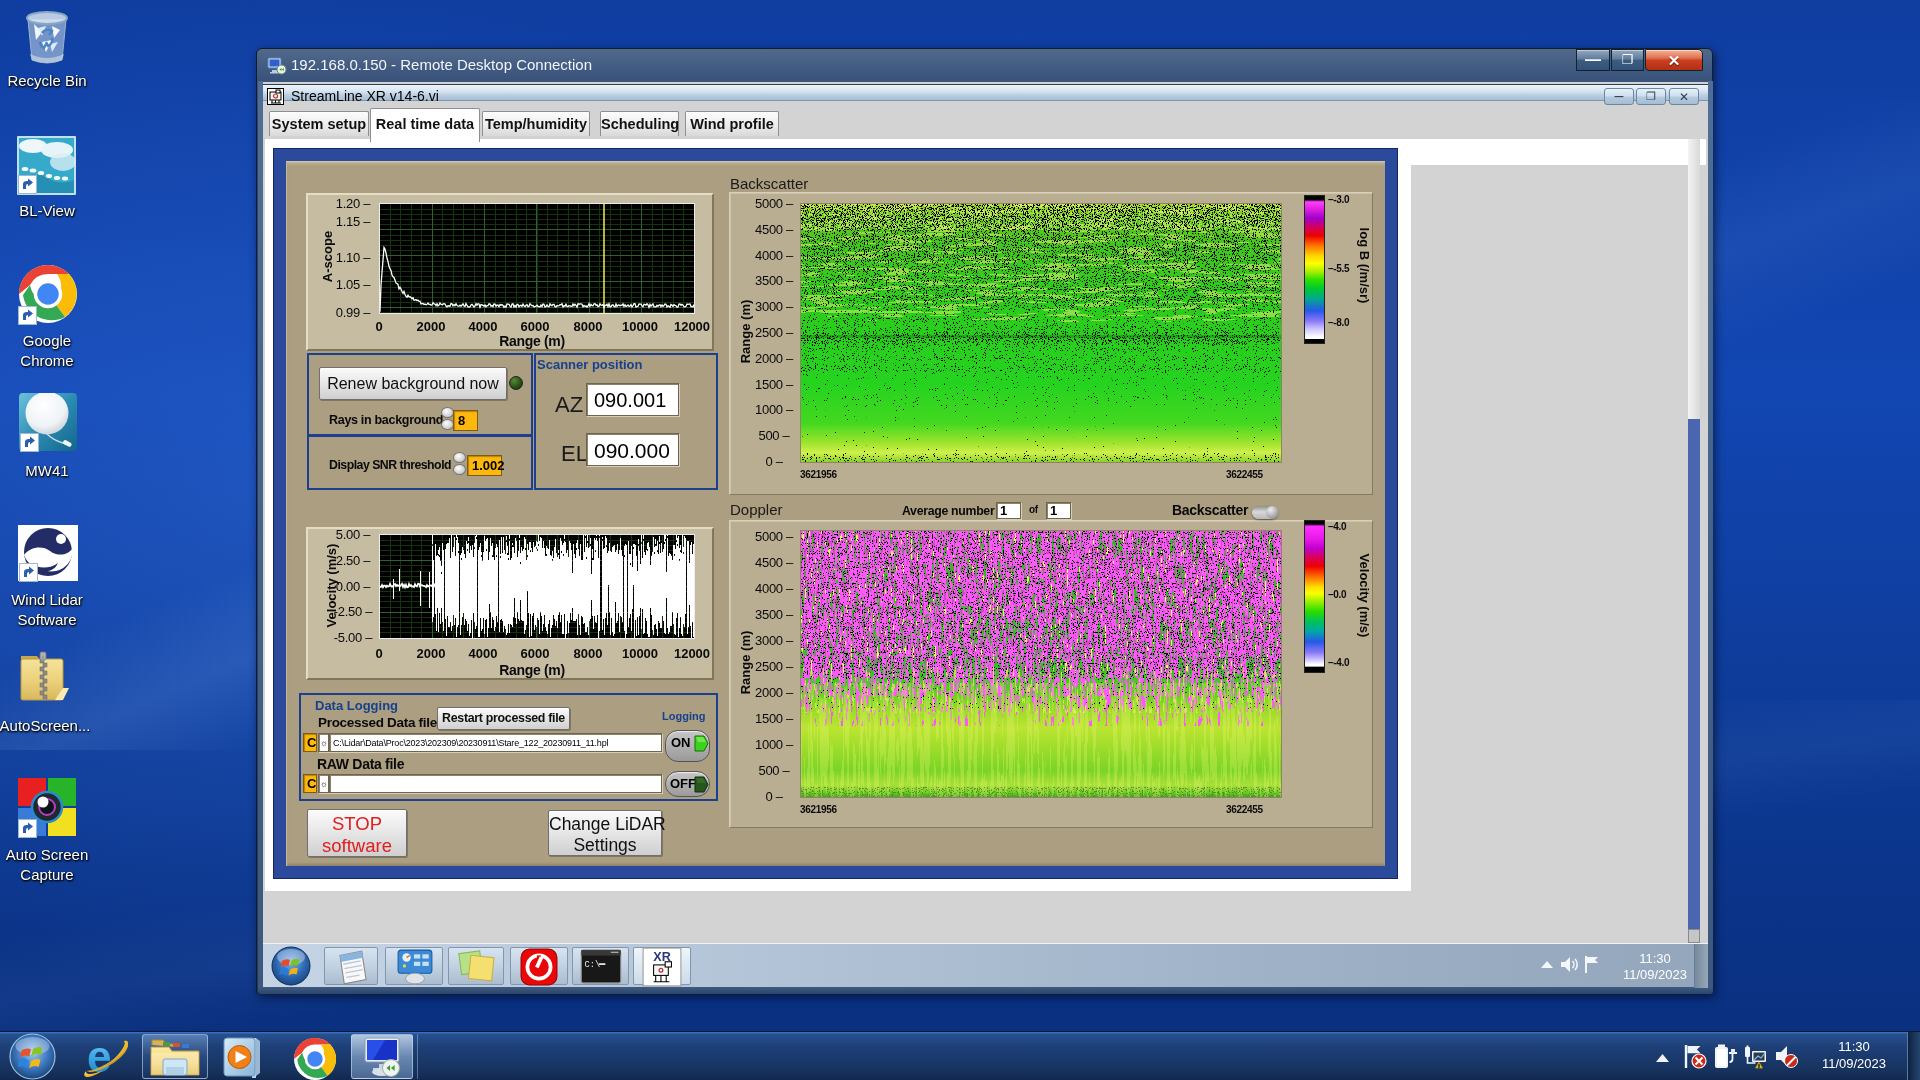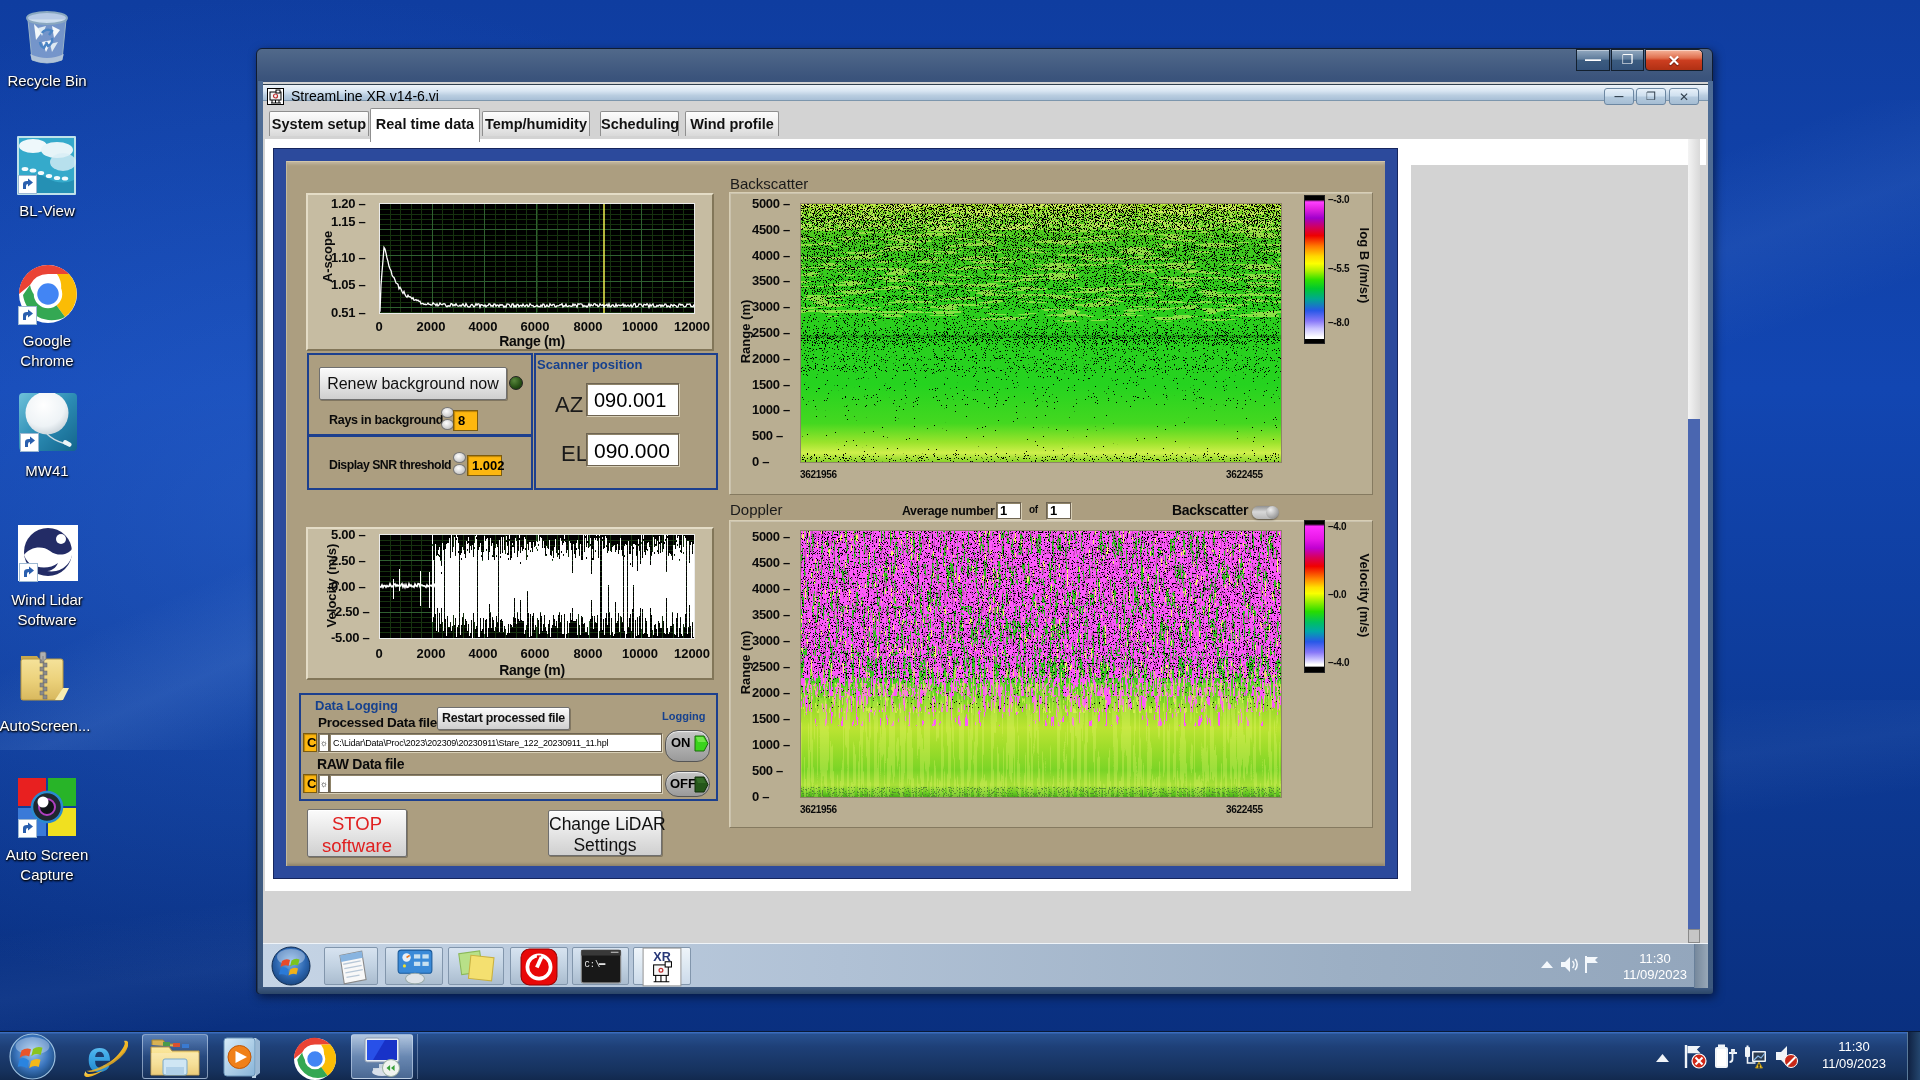--- a/index.html
+++ b/index.html
@@ -62,21 +62,21 @@
 
 .gframe { position:absolute; background:#b9ae92; border-top:1px solid #d8cfb6; border-left:1px solid #d8cfb6;
   border-right:1px solid #857a60; border-bottom:1px solid #857a60; box-shadow:inset 1px 1px 0 rgba(255,255,255,.25); }
 .gbox { position:absolute; background:#c6bca2;
   border-top:2px solid #e4dcc6; border-left:2px solid #e4dcc6;
   border-right:2px solid #827659; border-bottom:2px solid #827659; }
 .plot { position:absolute; background:#000; border:1px solid #ececec; overflow:hidden; }
 .blab { position:absolute; font-size:10px; font-weight:bold; color:#0a0a0a; white-space:nowrap; letter-spacing:-0.3px; }
 .nlab { position:absolute; font-size:15px; color:#1a1a1a; white-space:nowrap; }
 .bluelab { position:absolute; font-size:13px; font-weight:bold; color:#16418e; white-space:nowrap; }
-.ylab { position:absolute; width:44px; text-align:left; font-size:13px; font-weight:bold; color:#0a0a0a; letter-spacing:-0.3px; }
+.ylab { position:absolute; width:44px; text-align:center; font-size:13px; font-weight:normal; color:#0a0a0a; letter-spacing:-0.3px; }
 .xlab { position:absolute; width:48px; text-align:center; font-size:13px; font-weight:bold; color:#0a0a0a; }
 .navybox { position:absolute; border:2px solid #1c3f8e; }
 .lvbtn { position:absolute; white-space:nowrap; background:linear-gradient(to bottom,#fbfbfb 0%,#e8e8e8 45%,#cfcfcf 100%);
   border:1px solid #6f6f6f; border-radius:2px; box-shadow:inset 0 1px 0 #fff, 1px 1px 0 rgba(0,0,0,.25);
   color:#101010; text-align:center; }
 .amber { position:absolute; background:#fdb70f; border:1px solid #7c5c10;
   box-shadow:inset 1px 1px 1px rgba(120,80,0,.5); font-size:13px; font-weight:bold; color:#000; padding-left:4px; }
 .spin { position:absolute; width:13px; height:24px; }
 .spin .u,.spin .d { position:absolute; left:0; width:13px; height:11px; background:radial-gradient(ellipse at 40% 35%,#ffffff,#c9c9c9 70%,#9a9a9a);
   border:1px solid #777; border-radius:50%; }
@@ -257,20 +257,30 @@
           <path d="M2 11 L2 6 Q2 3 6 3 L7 3 L7 0.5 L12 4.5 L7 8.5 L7 6 Q5 6 5 8 L5 11 Z" fill="#2a5fae"></path>
         </svg>
       </div>
 </div>
 <div class="dlabel" style="left:-13px;top:845px">
       <div>Auto Screen</div>
       <div>Capture</div>
     </div>
 
 <div id="rdp" class="abs">
+  <div id="rdp-title" class="abs">
+    <span class="abs" style="left:2px;top:2px"><svg width="20" height="20" viewBox="0 0 20 20">
+            <rect x="1" y="2" width="13" height="10" rx="1" fill="#c8ddf2" stroke="#5a80aa"></rect>
+            <rect x="2.5" y="3.5" width="10" height="7" fill="#2f5fd0"></rect>
+            <path d="M5 14 h5 v2 h3 v1.5 H3 V16 h2 Z" fill="#b8cee4"></path>
+            <circle cx="14.5" cy="13.5" r="4.5" fill="#e8f0e8" stroke="#6a8a6a"></circle>
+            <path d="M12.5 13.5 l2 -1.6 v3.2 Z M14.8 13.5 l2 -1.6 v3.2 Z" fill="#3a9a3a"></path>
+          </svg></span>
+    <span class="abs" style="left:26px;top:2px">192.168.0.150 - Remote Desktop Connection</span>
+  </div>
   <div class="capbtn" style="left:1319px;width:34px">
         <div class="g" style="top:1px;font-weight:bold">—</div>
       </div>
   <div class="capbtn" style="left:1354px;width:33px">
         <div class="g" style="top:2px;font-size:13px">❐</div>
       </div>
   <div class="capbtn" id="rdp-close" style="left:1388px;width:58px">
         <div class="g" style="top:2px;font-size:15px;font-weight:bold;text-shadow:0 1px 1px #5a0f05">✕</div>
       </div>
 
@@ -383,21 +393,21 @@
               </svg>
               <svg class="abs" style="left:0;top:0" width="314" height="109">
                 <line x1="224" y1="0" x2="224" y2="109" stroke="#ffff55" stroke-width="1.4"></line>
                 <polyline points="0,107.8 1,81.2 2,68.2 3,56.1 4,43.5 5,45.1 6,49.2 7,54.0 8,57.5 9,62.3 10,64.8 11,66.6 12,71.0 13,72.8 14,73.5 15,76.0 16,79.1 17,79.5 18,80.4 19,84.8 20,83.3 21,85.0 22,87.5 23,89.3 24,87.4 25,90.6 26,92.4 27,93.2 28,91.2 29,92.8 30,92.7 31,93.5 32,94.8 33,93.7 34,96.3 35,96.1 36,95.5 37,96.6 38,96.1 39,97.4 40,97.3 41,99.9 42,99.5 43,99.5 44,100.5 45,100.1 46,100.8 47,100.3 48,99.1 49,100.3 50,100.4 51,101.1 52,101.0 53,98.7 54,99.8 55,100.0 56,101.7 57,99.7 58,101.9 59,101.1 60,99.0 61,100.3 62,100.7 63,100.2 64,99.7 65,100.0 66,102.0 67,102.8 68,101.8 69,102.0 70,102.2 71,99.6 72,99.8 73,101.9 74,100.7 75,101.6 76,99.8 77,101.4 78,102.2 79,102.2 80,101.1 81,102.2 82,101.0 83,99.9 84,101.7 85,102.4 86,99.6 87,101.4 88,102.9 89,103.0 90,102.8 91,101.0 92,100.4 93,101.7 94,103.0 95,101.9 96,99.6 97,101.3 98,99.7 99,100.1 100,103.2 101,100.6 102,100.8 103,101.3 104,102.3 105,100.9 106,102.9 107,101.7 108,101.6 109,99.8 110,100.1 111,102.3 112,101.5 113,102.6 114,100.0 115,100.1 116,102.2 117,101.0 118,101.1 119,102.7 120,100.5 121,101.3 122,100.5 123,101.4 124,103.3 125,102.1 126,103.2 127,99.9 128,100.1 129,100.3 130,102.2 131,103.1 132,100.1 133,99.8 134,103.0 135,101.5 136,103.0 137,100.5 138,100.5 139,102.8 140,101.6 141,101.3 142,102.3 143,100.1 144,101.8 145,102.5 146,101.3 147,100.6 148,102.6 149,102.2 150,99.7 151,100.9 152,101.7 153,101.4 154,102.9 155,102.5 156,102.1 157,101.2 158,102.5 159,102.5 160,103.0 161,101.0 162,102.5 163,100.0 164,100.2 165,103.0 166,102.4 167,100.9 168,102.5 169,102.8 170,99.9 171,101.2 172,101.6 173,100.4 174,100.4 175,102.6 176,102.9 177,101.7 178,101.8 179,101.6 180,100.6 181,100.8 182,99.7 183,102.9 184,101.8 185,102.1 186,100.2 187,102.4 188,102.6 189,101.7 190,101.8 191,102.3 192,102.4 193,99.9 194,101.7 195,100.2 196,101.3 197,103.1 198,99.7 199,100.3 200,99.8 201,99.9 202,100.2 203,102.7 204,101.5 205,102.5 206,101.8 207,103.1 208,101.9 209,99.7 210,102.3 211,100.4 212,101.6 213,101.8 214,99.8 215,99.7 216,101.3 217,100.7 218,102.7 219,102.2 220,99.8 221,101.2 222,101.3 223,100.6 224,103.1 225,101.2 226,101.5 227,100.2 228,102.7 229,99.8 230,103.0 231,102.6 232,101.1 233,100.8 234,102.4 235,102.9 236,100.1 237,102.4 238,101.1 239,101.0 240,101.8 241,101.2 242,101.4 243,99.9 244,102.5 245,100.7 246,102.4 247,101.9 248,100.9 249,102.2 250,102.1 251,100.6 252,103.0 253,101.6 254,99.7 255,99.7 256,103.0 257,102.5 258,102.3 259,99.9 260,100.1 261,100.1 262,101.9 263,102.7 264,100.3 265,100.7 266,101.1 267,99.7 268,100.9 269,103.3 270,100.3 271,102.2 272,100.9 273,99.9 274,102.8 275,102.9 276,102.9 277,101.3 278,102.3 279,101.1 280,100.7 281,102.6 282,101.0 283,102.3 284,101.5 285,100.0 286,100.2 287,103.0 288,101.8 289,102.3 290,103.3 291,100.5 292,101.0 293,102.3 294,100.6 295,101.3 296,101.7 297,103.3 298,103.0 299,100.1 300,100.0 301,101.3 302,100.3 303,101.2 304,102.8 305,102.8 306,102.2 307,100.0 308,100.4 309,100.2 310,100.0 311,102.5 312,102.4 313,102.9 314,100.5" fill="none" stroke="#fff" stroke-width="1.3"></polyline>
               </svg>
             </div>
 <div class="ylab" style="left:44px;top:34px">1.20 –</div>
 <div class="ylab" style="left:44px;top:52px">1.15 –</div>
 <div class="ylab" style="left:44px;top:88px">1.10 –</div>
 <div class="ylab" style="left:44px;top:115px">1.05 –</div>
-<div class="ylab" style="left:44px;top:143px">0.51 –</div>
+<div class="ylab" style="left:44px;top:143px">0.99 –</div>
 <div class="rot" style="left:10px;top:87px;width:60px;text-align:center">A-scope</div>
 <div class="xlab" style="left:68px;top:157px">0</div>
 <div class="xlab" style="left:120px;top:157px">2000</div>
 <div class="xlab" style="left:172px;top:157px">4000</div>
 <div class="xlab" style="left:224px;top:157px">6000</div>
 <div class="xlab" style="left:277px;top:157px">8000</div>
 <div class="xlab" style="left:329px;top:157px">10000</div>
 <div class="xlab" style="left:381px;top:157px">12000</div>
 <div class="blab" style="left:205px;top:171px;width:80px;text-align:center;font-size:14px">Range (m)</div>
 <div class="navybox" style="left:20px;top:191px;width:226px;height:83px"></div>

